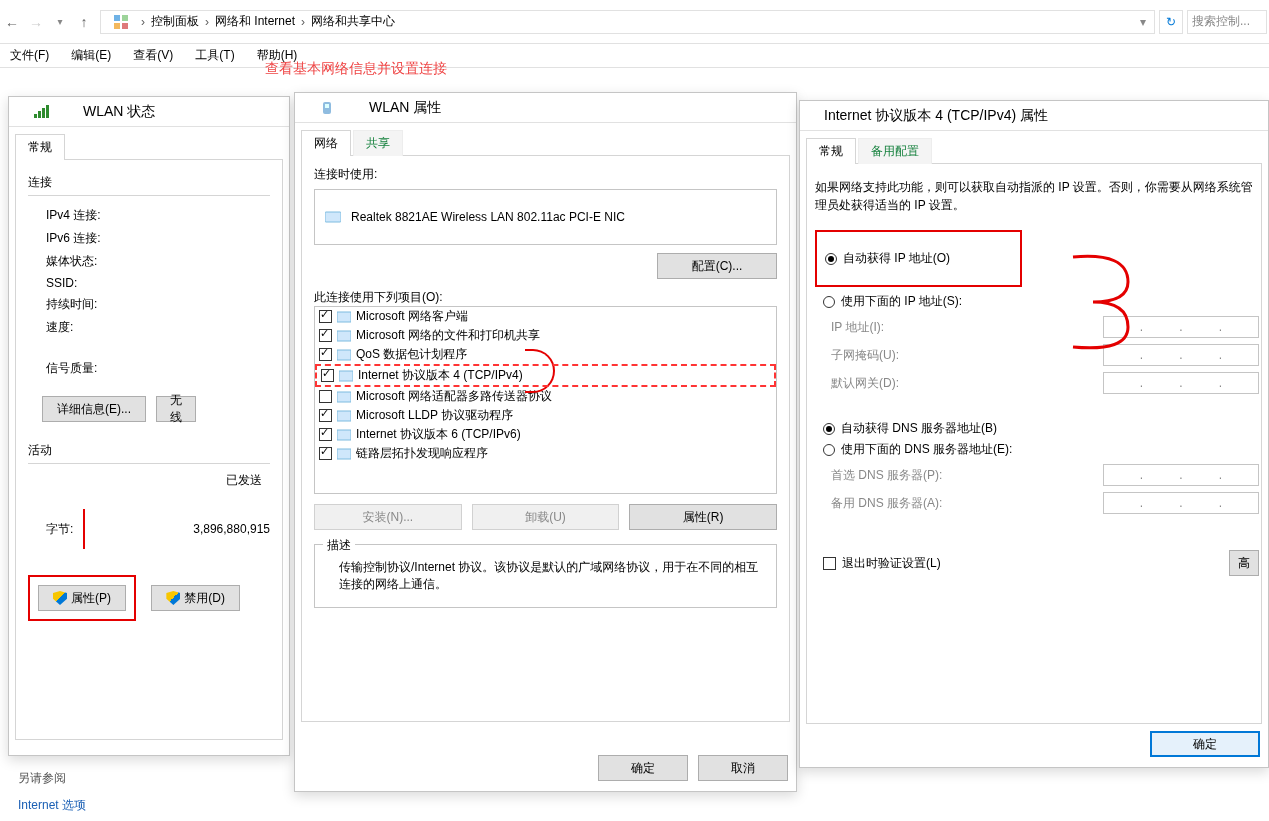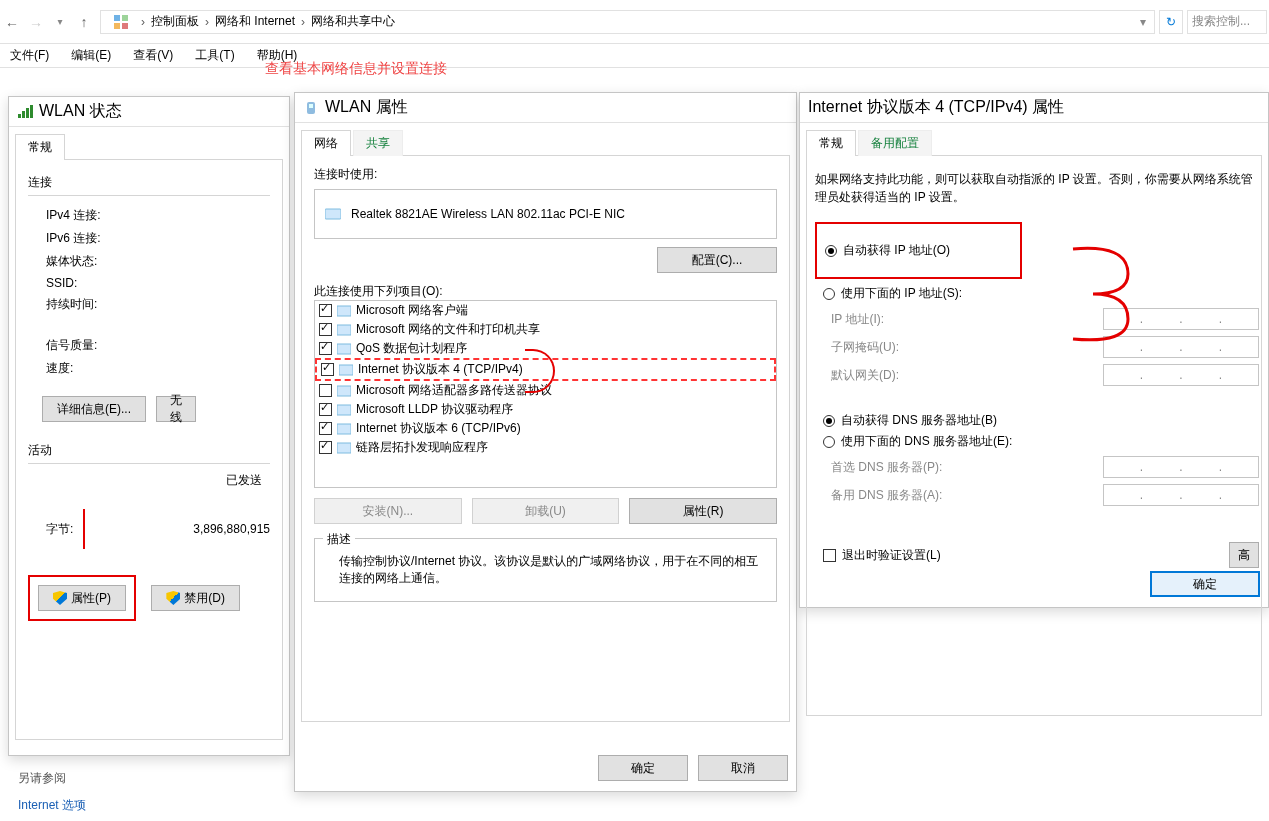--- a/index.html
+++ b/index.html
@@ -49,22 +49,22 @@
     position: absolute; left: 265px; top: 60px;
     color: #ef4444; font-size: 14px;
   }
 
   
   .win {
     position: absolute; background: #fff; border: 1px solid #c5c5c5;
     box-shadow: 0 4px 12px rgba(0,0,0,0.15);
   }
   .titlebar {
-    height: 30px; display: flex; align-items: center; padding: 0 8px;
-    background: #fff; border-bottom: 1px solid #e1e1e1; font-size: 16px;
+    height: 30px; display: flex; align-items: center; padding: 0 24px;
+    background: #fff; border-bottom: 1px solid #e1e1e1; font-size: 14px; gap: 28px;
   }
   .titlebar .ticon { width:16px; height:16px; margin-right:6px; display:inline-flex; align-items:center; justify-content:center; }
 
   .tabs { display:flex; border-bottom:1px solid #d5d5d5; margin:6px 6px 0 6px; }
   .tabs .tab { padding:4px 12px; border:1px solid #d5d5d5; border-bottom:none; background:#fff; margin-right:2px; position:relative; top:1px; }
   .tabs .tab.inactive { background:#f4f4f4; border-color:#ededed; color:#15803d; }
   .tabpanel { border:1px solid #d5d5d5; border-top:none; margin:0 6px 6px 6px; padding:10px 12px; }
 
   .group-label { margin:4px 0 2px 0; }
   .hr { height:1px; background:#d5d5d5; margin:4px 0 8px 0; }
@@ -84,28 +84,28 @@
 
   .red-box { border:2px solid #e40000; }
 
   
   #win-status { left: 8px; top: 96px; width: 282px; height: 660px; }
 
   
   #win-props { left: 294px; top: 92px; width: 503px; height: 700px; }
 
   
-  #win-ipv4  { left: 799px; top: 92px; width: 470px; height: 516px; }
+  #win-ipv4  { left: 799px; top: 100px; width: 470px; height: 668px; }
 
   .listbox { border:1px solid #c5c5c5; height:188px; overflow-y:scroll; }
   .listbox .row { display:flex; align-items:center; padding:1px 4px; gap:4px; }
   .listbox .row.selected { border:2px dashed #ff3434; position:relative; z-index:5; }
   .netitemicon { width:16px; height:14px; display:inline-flex; align-items:center; justify-content:center; }
 
-  .adapterbox { border:1px solid #c5c5c5; height:50px; display:flex; align-items:center; gap:10px; padding:0 10px; margin-bottom:8px; }
+  .adapterbox { border:1px solid #c5c5c5; height:56px; display:flex; align-items:center; gap:10px; padding:0 10px; margin-bottom:8px; }
 
   .btnrow { display:flex; gap:10px; margin-top:10px; }
   .btnrow .btn { flex:1; }
 
   .descbox { border:1px solid #c5c5c5; border-radius:0; margin-top:14px; padding: 14px 10px 14px 24px; position:relative; }
   .descbox .caption { position:absolute; top:-8px; left:8px; background:#fff; padding:0 4px; }
 
   .radio-row { display:flex; align-items:center; gap:6px; margin:4px 0; }
   .radio { width:12px; height:12px; border:1px solid #333; border-radius:50%; display:inline-flex; align-items:center; justify-content:center; }
   .radio.checked::after { content:""; width:6px; height:6px; border-radius:50%; background:#000; }
@@ -207,25 +207,25 @@
         </div>
       <div class="kvrow">
           <span>媒体状态:</span>
         </div>
       <div class="kvrow">
           <span>SSID:</span>
         </div>
       <div class="kvrow">
           <span>持续时间:</span>
         </div>
+      <div class="kvrow">
+          <span>速度:</span>
+        </div>
       <div class="kvrow" style="margin-top:18px">
           <span>信号质量:</span>
-        </div>
-      <div class="kvrow">
-          <span>速度:</span>
         </div>
     </div>
 
     <div style="display:flex; gap:10px; margin:16px 0 0 14px;">
       <div class="btn">详细信息(E)...</div>
       <div class="btn" style="width:40px">无线</div>
     </div>
 
     <div class="group-label" style="margin-top:20px">活动</div>
     <div class="hr"></div>

